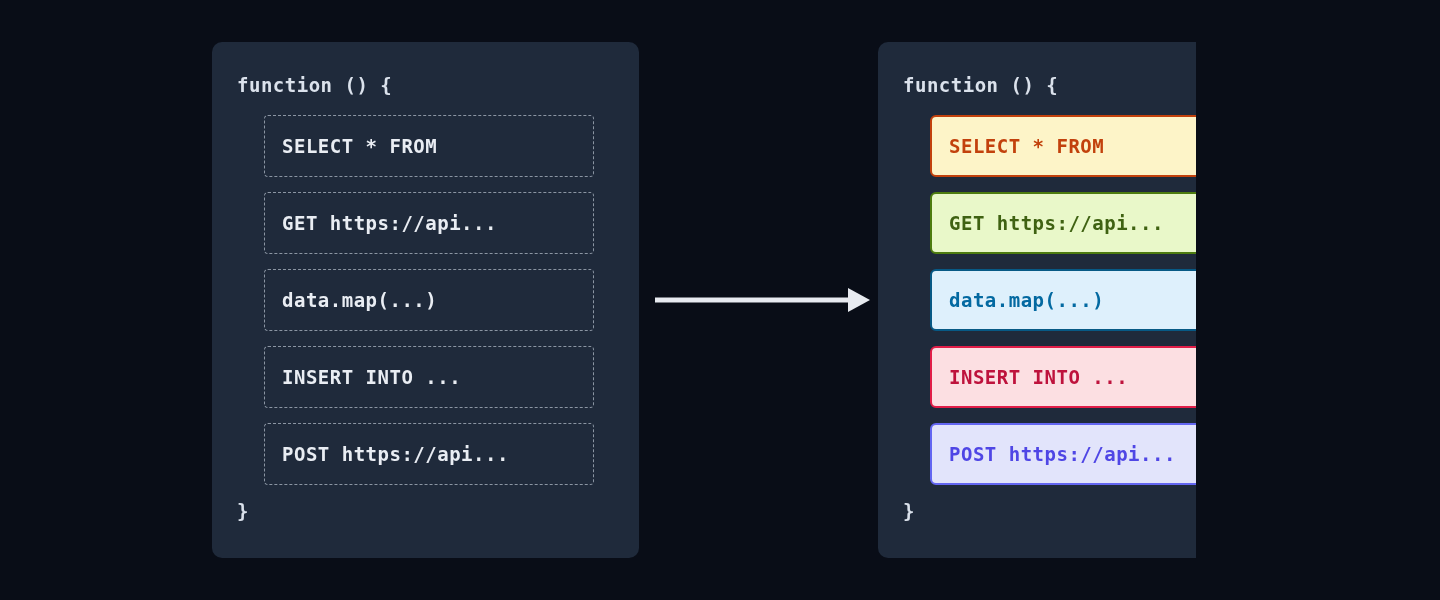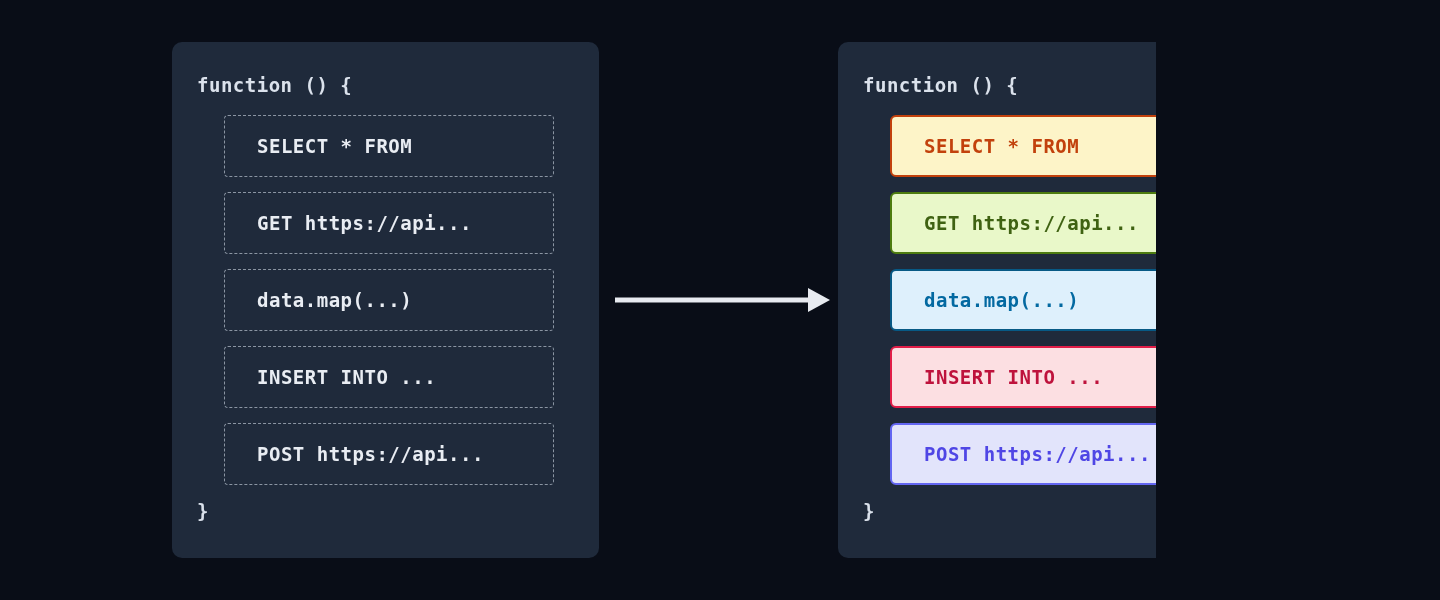--- a/index.html
+++ b/index.html
@@ -6,20 +6,21 @@
   body {
     background: #090d17;
     font-family: "DejaVu Sans Mono", "Liberation Mono", monospace;
     font-weight: bold;
   }
   .page {
     position: relative;
     width: 1156px;
     height: 600px;
     overflow: hidden;
+    margin-left: 40px;
   }
   .panel {
     position: absolute;
     top: 42px;
     width: 427px;
     height: 516px;
     border-radius: 10px;
     box-sizing: border-box;
   }
   .panel-left  { left: 172px; }
@@ -31,21 +32,21 @@
     letter-spacing: 0.5px;
   }
   .blocks {
     margin: 19px 45px 0 52px;
   }
   .block {
     height: 62px;
     box-sizing: border-box;
     display: flex;
     align-items: center;
-    padding: 0 32px;
+    padding: 0 17px;
     margin-bottom: 15px;
     font-size: 19px;
     letter-spacing: 0.5px;
   }
   .block-dashed {
     border: 1.5px dashed #8b95a3;
     border-radius: 4px;
   }
   .block-solid {
     border: 2px solid;

